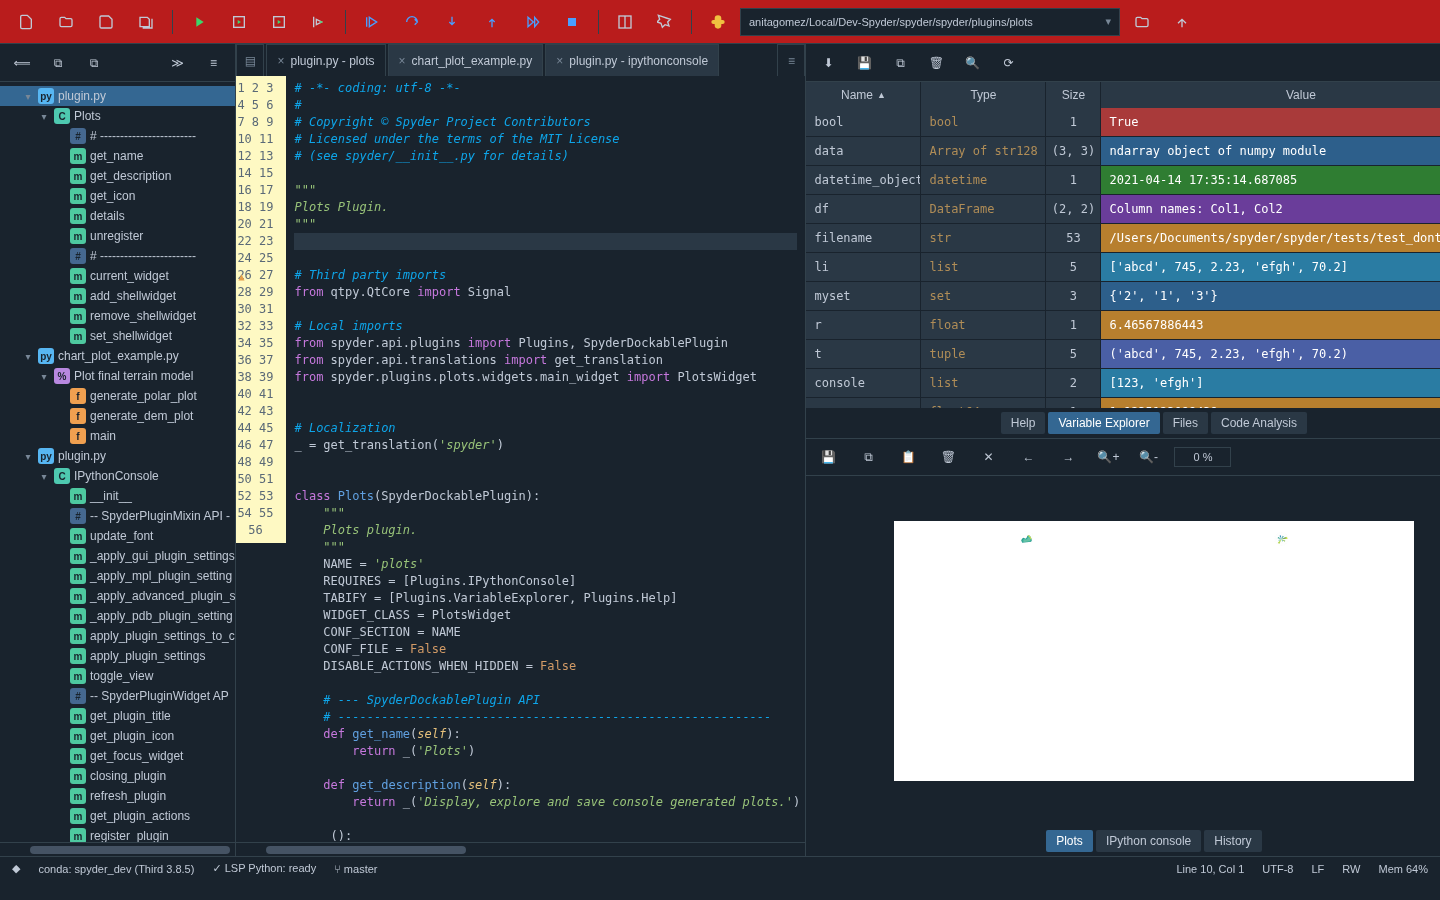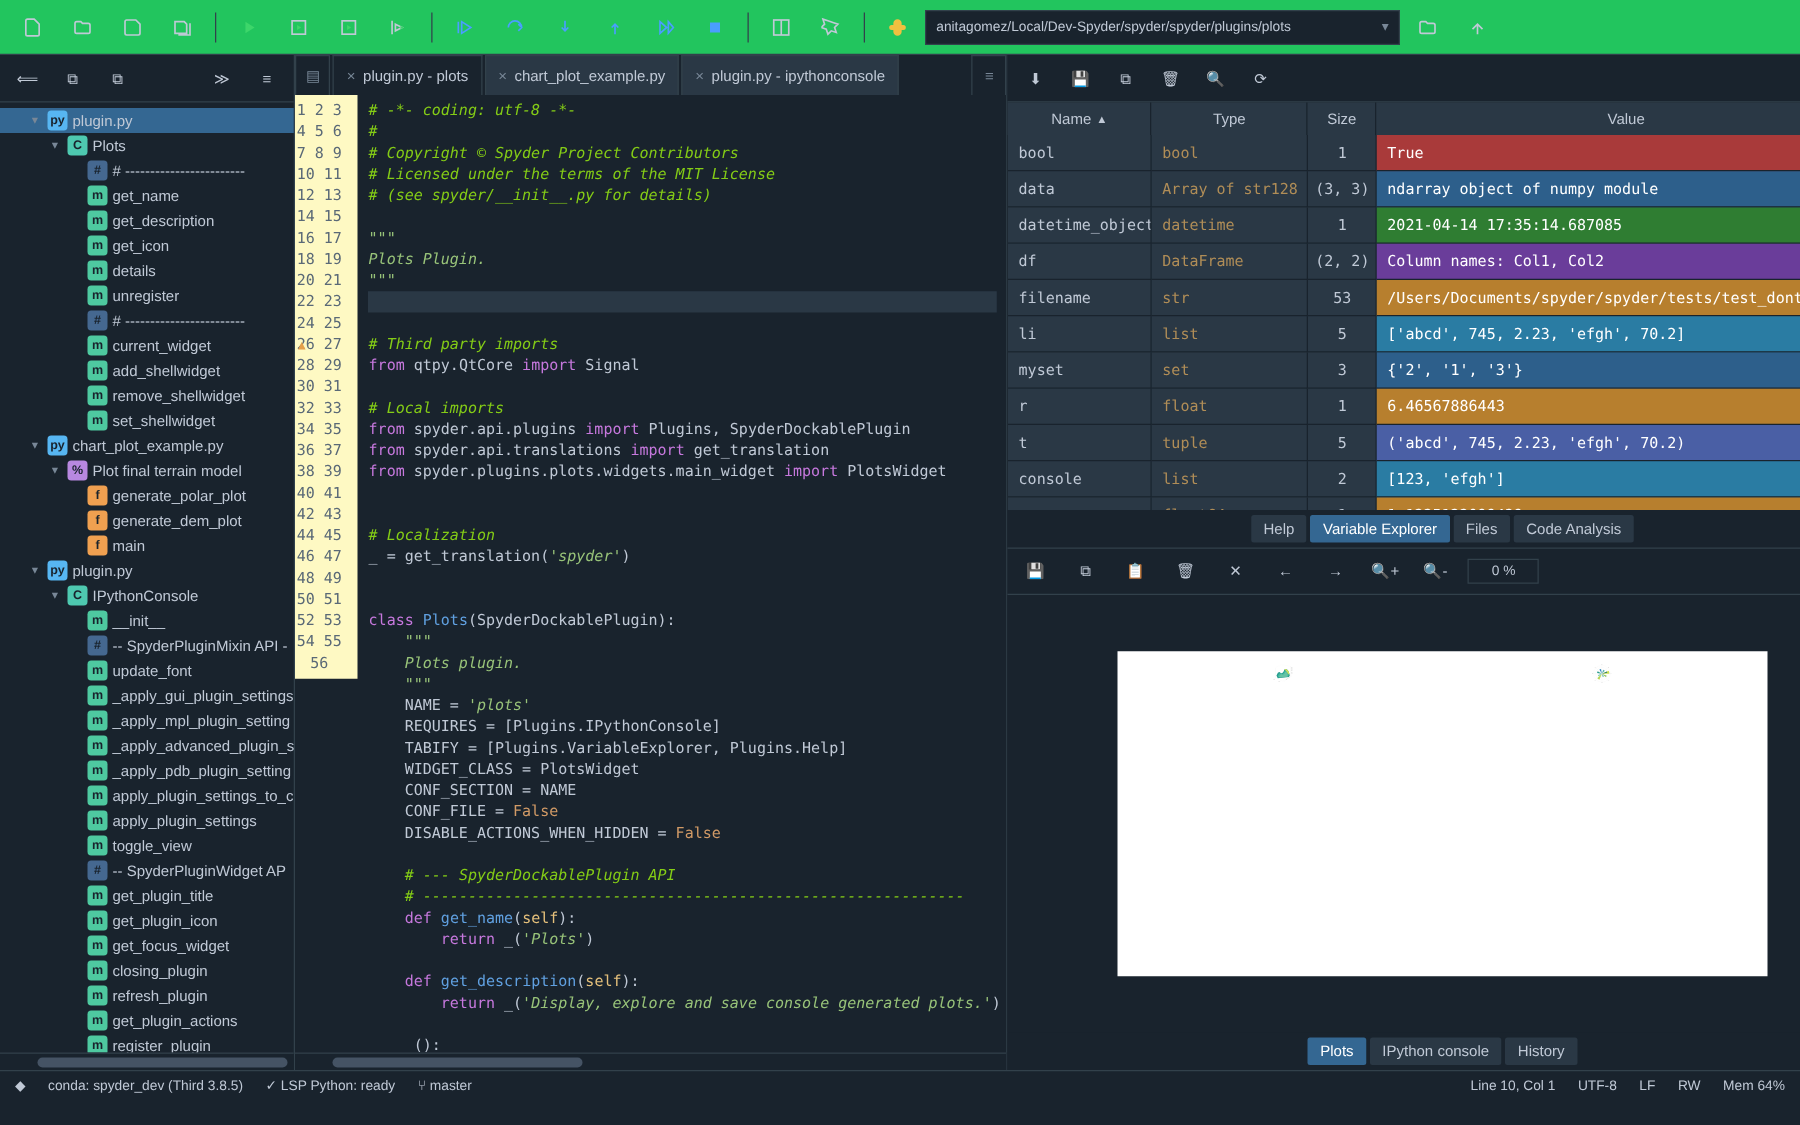--- a/index.html
+++ b/index.html
@@ -1,17 +1,17 @@
 <!DOCTYPE html>
 <html><head>
 <meta charset="utf-8">
 <style>
 *{box-sizing:border-box;margin:0;padding:0}
 body{font-family:-apple-system,BlinkMacSystemFont,"Segoe UI",sans-serif;background:#19232d;color:#c0c9d6;font-size:12px;overflow:hidden;width:1440px;height:900px}
-.toolbar{height:44px;background:#22c55e;border-bottom:1px solid #32414b;display:flex;align-items:center;padding:0 8px;gap:4px}
+.toolbar{height:44px;background:#b91c1c;border-bottom:1px solid #32414b;display:flex;align-items:center;padding:0 8px;gap:4px}
 .toolbar-btn{width:36px;height:36px;display:flex;align-items:center;justify-content:center;color:#c0c9d6;cursor:pointer;border-radius:3px}
 .toolbar-sep{width:1px;height:24px;background:#32414b;margin:0 4px}
 .toolbar-path{flex:0 0 380px;height:28px;background:#19232d;border:1px solid #32414b;padding:0 8px;display:flex;align-items:center;font-size:11px;color:#c0c9d6;overflow:hidden;white-space:nowrap}
 .main{display:flex;height:812px}
 .panel{background:#19232d;border-right:1px solid #32414b;display:flex;flex-direction:column}
 .panel-left{width:260px}
 .panel-mid{width:570px}
 .panel-right{flex:1;border-right:none}
 .mini-toolbar{height:38px;display:flex;align-items:center;padding:0 8px;gap:8px;border-bottom:1px solid #32414b}
 .mini-btn{width:28px;height:28px;display:flex;align-items:center;justify-content:center;color:#c0c9d6;cursor:pointer}
@@ -30,21 +30,21 @@
 .ind1{padding-left:22px}.ind2{padding-left:38px}.ind3{padding-left:54px}
 .path-bar{height:30px;display:flex;align-items:center;padding:0 12px;font-size:12px;color:#c0c9d6;border-bottom:1px solid #32414b}
 .tabs{height:32px;display:flex;align-items:stretch;background:#19232d}
 .tabs-btn{width:28px;display:flex;align-items:center;justify-content:center;color:#788797;border:1px solid #32414b;border-bottom:none}
 .tab{display:flex;align-items:center;padding:0 10px;gap:6px;background:#2a3845;border:1px solid #32414b;border-bottom:none;color:#c0c9d6;font-size:12px;cursor:pointer;margin-left:2px}
 .tab.active{background:#19232d}
 .tab-close{color:#788797;font-size:12px}
 .editor{flex:1;display:flex;overflow:hidden;font-family:Menlo,Monaco,Consolas,monospace;font-size:12px;line-height:17px}
 .gutter{width:50px;text-align:center;color:#5a6977;padding:4px 12px 4px 0;background:#fef9c3;user-select:none}
 .code{flex:1;padding:4px 8px;overflow:auto;white-space:pre;color:#c0c9d6}
-.kw{color:#c678dd}.str{color:#98c379;font-style:italic}.cmt{color:#84cc16;font-style:italic}.cls{color:#60a0e0}.fn{color:#60a0e0}.slf{color:#e5c07b;}.bl{color:#d19a66}
+.kw{color:#c678dd}.str{color:#98c379;font-style:italic}.cmt{color:#0ea5e9;font-style:italic}.cls{color:#60a0e0}.fn{color:#60a0e0}.slf{color:#e5c07b;font-style:italic}.bl{color:#d19a66}
 .hl-line{background:#2a3845;display:block}
 .var-header{height:26px;display:flex;background:#2a3845;font-size:12px}
 .vh-cell{display:flex;align-items:center;justify-content:center;border-right:1px solid #19232d;cursor:pointer}
 .var-body{height:300px;overflow:auto}
 .var-row{display:flex;height:29px;font-family:Menlo,Monaco,monospace;font-size:12px}
 .var-cell{display:flex;align-items:center;padding:0 8px;border-right:1px solid #19232d;border-bottom:1px solid #19232d;overflow:hidden;white-space:nowrap}
 .vn{width:115px;background:#2a3845}.vt{width:125px;background:#2a3845;color:#b08d57}.vs{width:55px;background:#2a3845;justify-content:center}.vv{flex:1;color:#fff}
 .bottom-tabs{display:flex;justify-content:center;gap:3px;padding:4px 0;background:#19232d}
 .btab{padding:4px 10px;background:#2a3845;color:#c0c9d6;font-size:12px;cursor:pointer;border-radius:2px}
 .btab.active{background:#346792;color:#fff}

